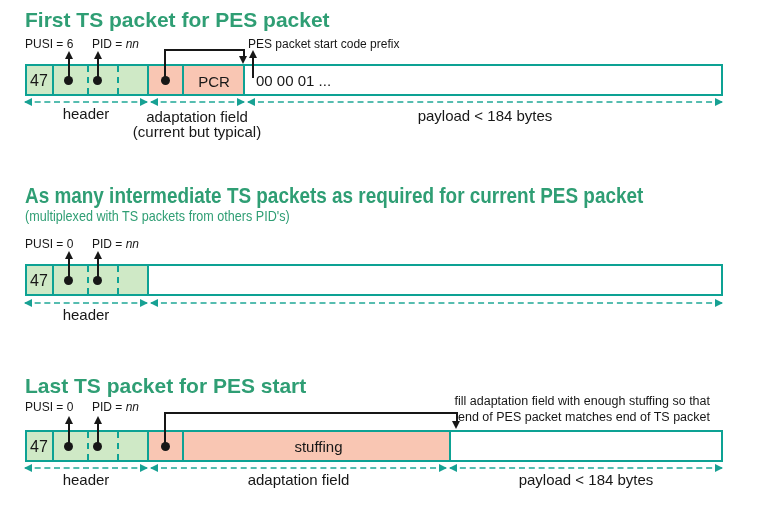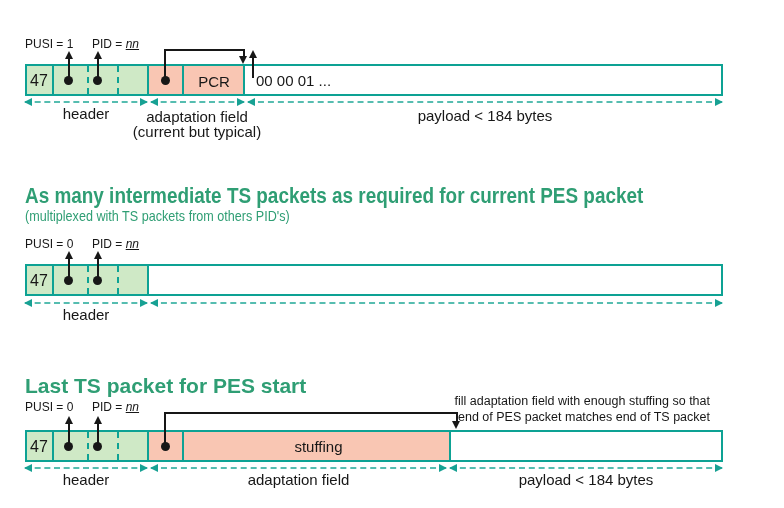--- a/index.html
+++ b/index.html
@@ -7,21 +7,21 @@
     --salmon-fill:#f9c6b3; --dim-teal:#56bdb0; --dim-head:#17a193; --ink:#171717;
   }
   html,body{margin:0;padding:0;background:#fff;}
   .canvas{position:relative;width:784px;height:508px;background:#fff;overflow:hidden;
           font-family:"Liberation Sans",sans-serif;color:var(--ink);}
   .title{position:absolute;left:25px;font-weight:bold;font-size:21px;color:var(--title-green);white-space:nowrap;}
   .title.condensed{font-size:22px;transform:scaleX(0.86);transform-origin:0 50%;}
   .subtitle{position:absolute;left:25px;font-size:15px;color:var(--title-green);white-space:nowrap;
             transform:scaleX(0.84);transform-origin:0 50%;}
   .lbl{position:absolute;font-size:12px;white-space:nowrap;}
-  .lbl .it{font-style:italic;text-decoration:underline;}
+  .lbl .it{font-style:italic;}
   .mlabel{position:absolute;font-size:15px;text-align:center;white-space:nowrap;}
   .celltext{position:absolute;font-size:15px;text-align:center;white-space:nowrap;}
   .lefttext{position:absolute;font-size:15px;white-space:nowrap;}
   .anno{position:absolute;font-size:12.5px;line-height:16px;text-align:right;white-space:nowrap;}
   .row{position:absolute;height:32px;border:2px solid var(--border-teal);box-sizing:border-box;background:#fff;}
   .fill{position:absolute;top:0;height:28px;}
   .green{background:var(--green-fill);} .salmon{background:var(--salmon-fill);} .whitefill{background:#fff;}
   .sep{position:absolute;top:0;height:28px;width:2px;background:var(--border-teal);}
   .dsep{position:absolute;top:0;height:28px;width:0;border-left:2px dashed var(--border-teal);}
   .dot{position:absolute;width:9px;height:9px;border-radius:50%;background:var(--ink);}
@@ -34,23 +34,25 @@
   .dim{position:absolute;height:0;border-top:2px dashed var(--dim-teal);}
   .ah{position:absolute;width:0;height:0;border-top:4px solid transparent;border-bottom:4px solid transparent;top:-5px;}
   .ah-l{left:-1px;border-right:8px solid var(--dim-head);}
   .ah-r{right:-1px;border-left:8px solid var(--dim-head);}
 </style>
 </head>
 <body>
 
 <div class="canvas">
 
+  <div class="title" style="top:8px">First TS packet for PES packet</div>
 
-  <div class="lbl" style="left:25px;top:37px">PUSI = 1</div>
+  <div class="lbl" style="left:25px;top:37px">PUSI = 6</div>
   <div class="lbl" style="left:92px;top:37px"><span>PID = </span><span class="it">nn</span></div>
+  <div class="lbl" style="left:248px;top:37px">PES packet start code prefix</div>
 
   <div class="row" style="left:25px;top:64px;width:698px">
     <div class="fill green" style="left:0;width:122px"></div>
     <div class="fill salmon" style="left:122px;width:96px"></div>
     <div class="fill whitefill" style="left:218px;width:476px"></div>
     <div class="sep" style="left:25px"></div>
     <div class="dsep" style="left:60px"></div>
     <div class="dsep" style="left:90px"></div>
     <div class="sep" style="left:120px"></div>
     <div class="sep" style="left:155px"></div>

